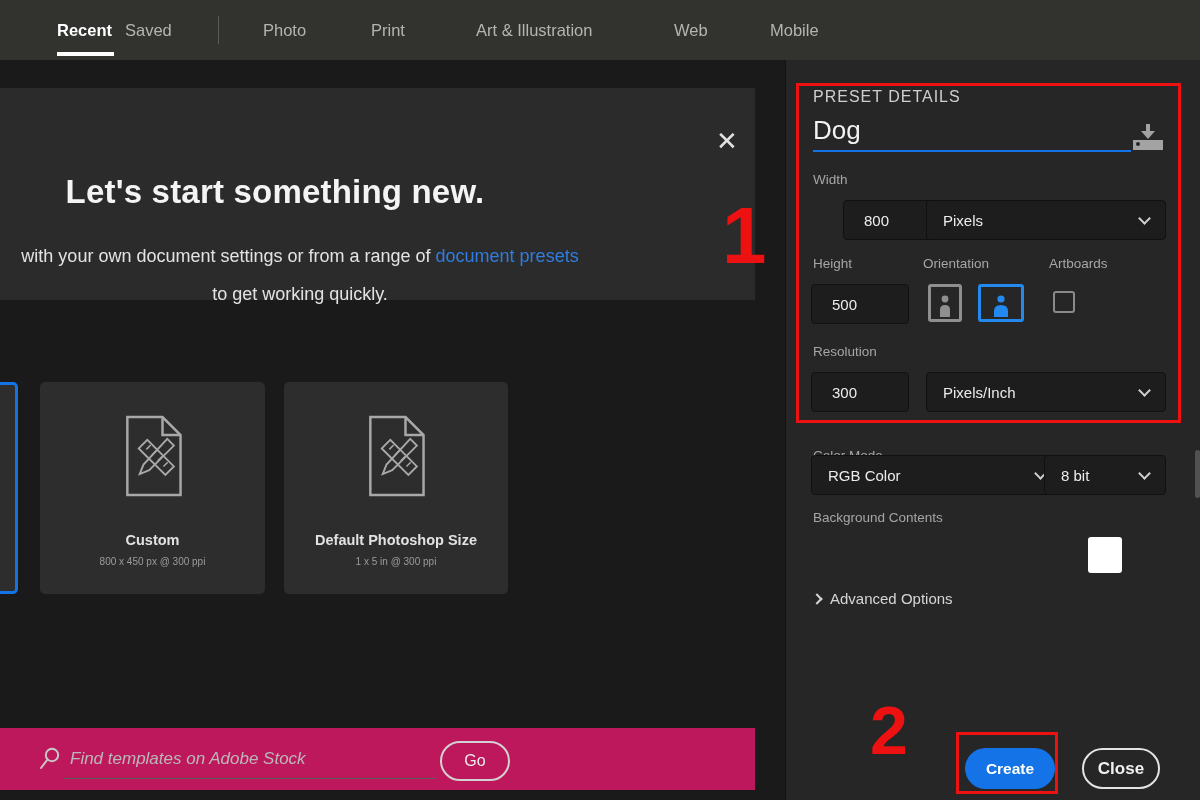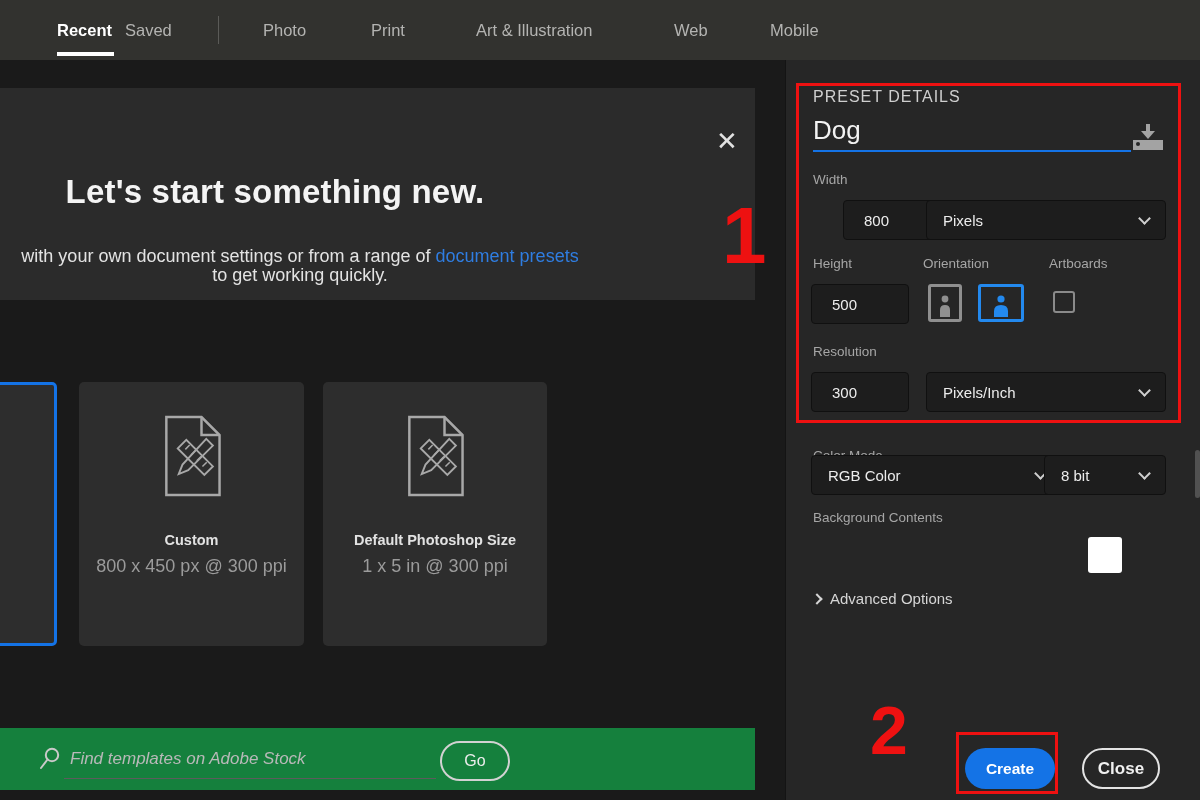--- a/index.html
+++ b/index.html
@@ -17,38 +17,38 @@
   .nav-sep { position:absolute; top:16px; left:218px; width:1px; height:28px; background:#5b5b58; }
 
   
   .left { position:absolute; top:60px; left:0; width:785px; height:740px;
           background:#1a1a1a; overflow:hidden; }
   .hero { position:absolute; top:28px; left:0; width:755px; height:212px; background:#2b2b2b; }
   .hero-title { position:absolute; top:85px; left:0; width:550px; text-align:center;
           color:#f4f4f4; font-size:33px; font-weight:bold; letter-spacing:0.2px; }
   .hero-body1 { position:absolute; top:158px; left:-45px; width:690px; text-align:center;
           color:#e3e3e3; font-size:18px; }
-  .hero-body2 { position:absolute; top:177px; left:0; width:600px; text-align:center;
+  .hero-body2 { position:absolute; top:196px; left:0; width:600px; text-align:center;
           color:#e3e3e3; font-size:18px; }
   .hero-link { color:var(--link); cursor:pointer;margin-top:12px; }
   .hero-close { position:absolute; top:36px; left:710px; width:34px; height:34px;
           background:none; border:none; color:#e2e2e2; font-size:26px; line-height:34px;
           text-align:center; cursor:pointer; }
 
-  .card { position:absolute; top:322px; height:264px; background:#2d2d2d; border-radius:5px; cursor:pointer;margin-left:39px; }
+  .card { position:absolute; top:322px; height:212px; background:#2d2d2d; border-radius:5px; cursor:pointer; }
   .card.cut { left:-200px; width:218px; border:3px solid var(--accent); }
   .card.c1 { left:40px;  width:225px; }
   .card.c2 { left:284px; width:224px; }
   .card svg.doc { position:absolute; top:28px; left:50%; transform:translateX(-50%); }
   .card-title { position:absolute; top:150px; width:100%; text-align:center;
           color:#e2e2e2; font-size:14.5px; font-weight:bold; }
   .card-sub { position:absolute; top:174px; width:100%; text-align:center;
-          color:#9b9b9b; font-size:18px; }
-
-  .searchbar { position:absolute; top:668px; left:0; width:755px; height:62px; background:#15803d; }
+          color:#9b9b9b; font-size:10px; }
+
+  .searchbar { position:absolute; top:668px; left:0; width:755px; height:62px; background:#be185d; }
   .searchbar svg { position:absolute; top:18px; left:38px; }
   .search-input { position:absolute; top:11px; left:64px; width:372px; height:40px;
           background:transparent; border:none; border-bottom:1px solid #5c5c5c;
           color:#d8d8d8; font-size:17px; font-style:italic; font-family:"Liberation Sans",sans-serif;
           padding-left:6px; outline:none; }
   .search-input::placeholder { color:#b9b9b9; font-style:italic; }
   .go-btn { position:absolute; top:13px; left:440px; width:70px; height:40px;
           background:transparent; border:2px solid #d2d2d2; border-radius:20px;
           color:#ededed; font-size:16px; cursor:pointer; font-family:"Liberation Sans",sans-serif; }
 

